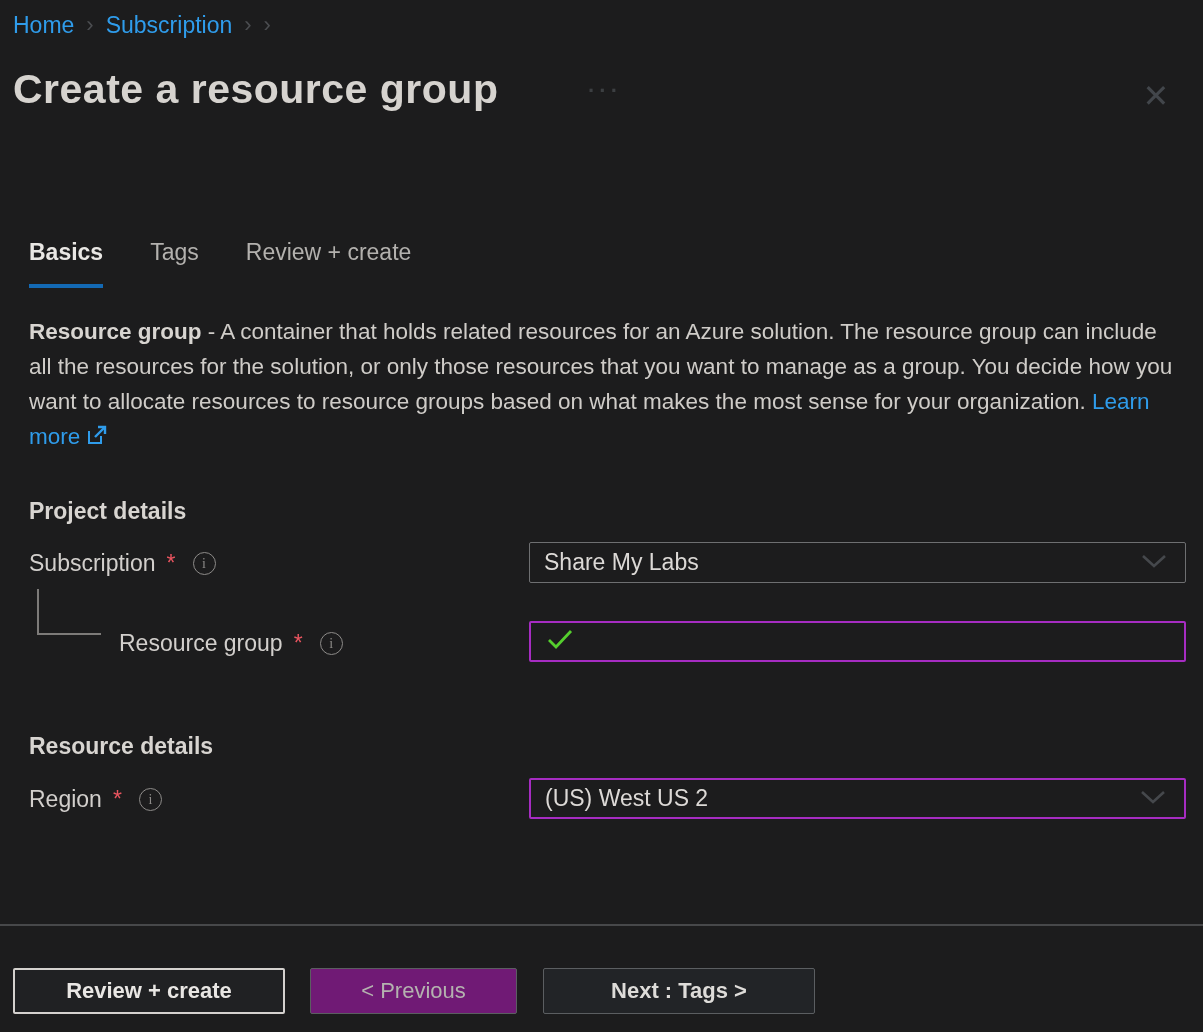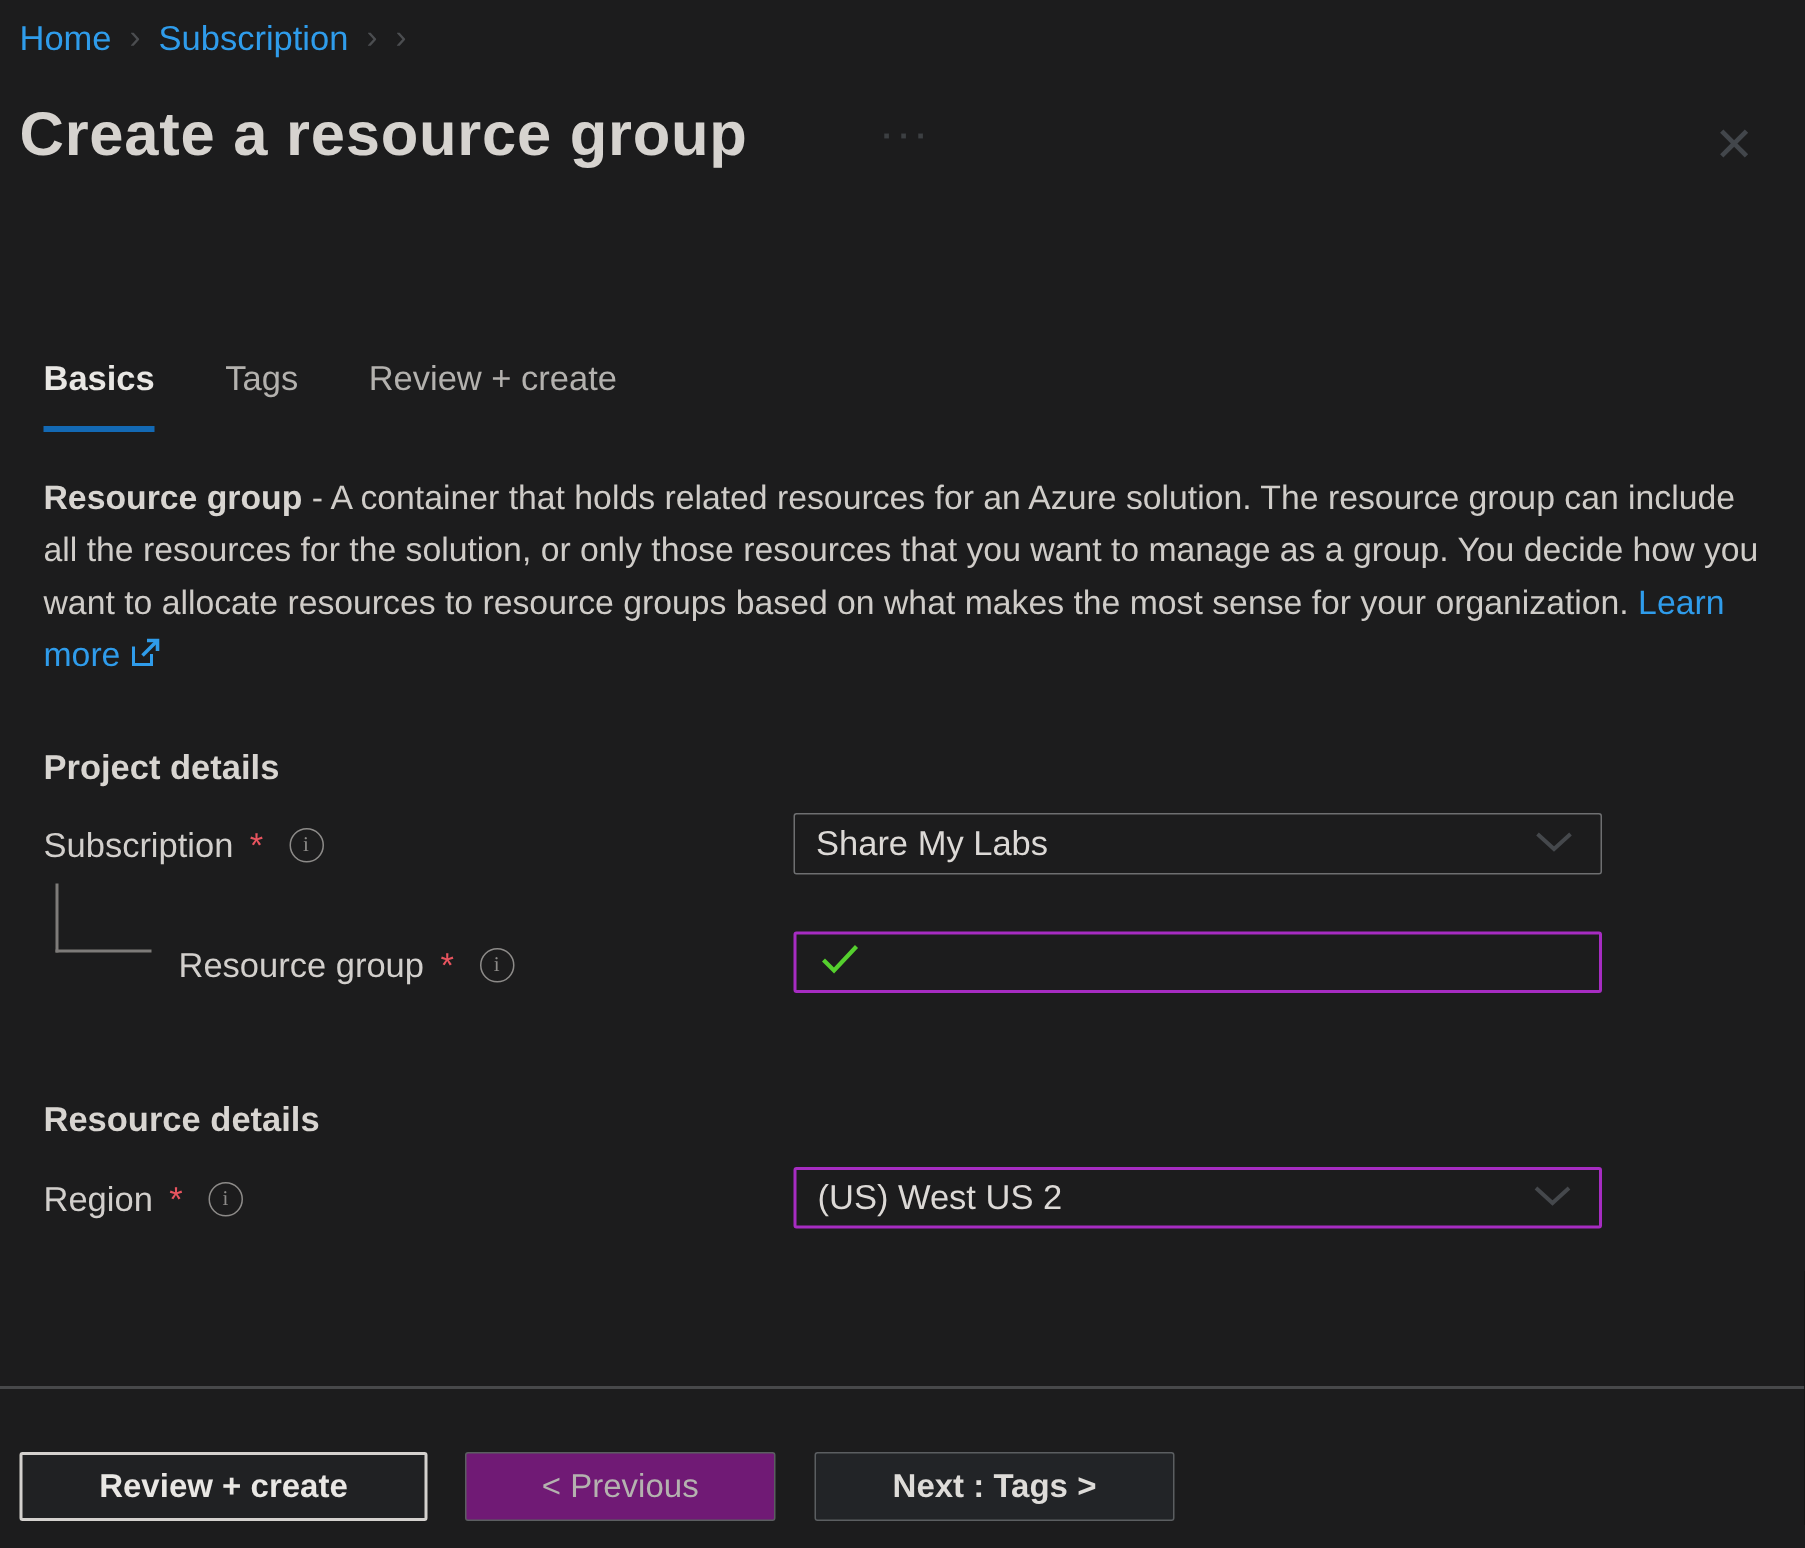--- a/index.html
+++ b/index.html
@@ -90,21 +90,21 @@
     font-family: "Liberation Serif", serif;
   }
 
   .connector {
     position: absolute; left: 37px; top: 589px;
     width: 64px; height: 46px;
     border-left: 2px solid #7d7b79; border-bottom: 2px solid #7d7b79;
   }
 
   .field {
-    position: absolute; left: 529px; width: 539px; height: 41px;
+    position: absolute; left: 529px; width: 657px; height: 41px;
     display: flex; align-items: center;
     padding: 0 14px;
     font-size: 23px; color: #dcd9d6;
     background: #1c1c1d; border-radius: 2px;
   }
   .f-subscription { top: 542px; border: 1.5px solid #6e6f71; }
   .f-resource-group { top: 621px; border: 2px solid #a62cc2; }
   .f-region { top: 778px; border: 2px solid #a62cc2; }
   .field .grow { flex: 1; }
   .chevron { margin-right: 2px; }
@@ -116,21 +116,21 @@
     width: 1203px; height: 2px; background: #47484a;
   }
   .footer-btn {
     position: absolute; top: 968px; height: 46px;
     display: flex; align-items: center; justify-content: center;
     font-size: 22px; border-radius: 2px; cursor: pointer;
     background: #202123;
   }
   .btn-review { left: 13px; width: 272px; border: 2px solid #d4d1ce; color: #e9e7e4; font-weight: 700; }
   .btn-previous { left: 310px; width: 207px; border: 1.5px solid #5b5e61; background: #701a75; color: #b4b2af; }
-  .btn-next { left: 543px; width: 240px; border: 1.5px solid #5b5e61; background: #222427; color: #dedcd9; font-weight: 600; }
+  .btn-next { left: 543px; width: 272px; border: 1.5px solid #5b5e61; background: #222427; color: #dedcd9; font-weight: 600; }
 </style>
 </head>
 <body>
 
 <div class="screen">
 
   <nav class="breadcrumb">
     <a class="crumb">Home</a>
     <span class="crumb-sep">›</span>
     <a class="crumb">Subscription</a>

